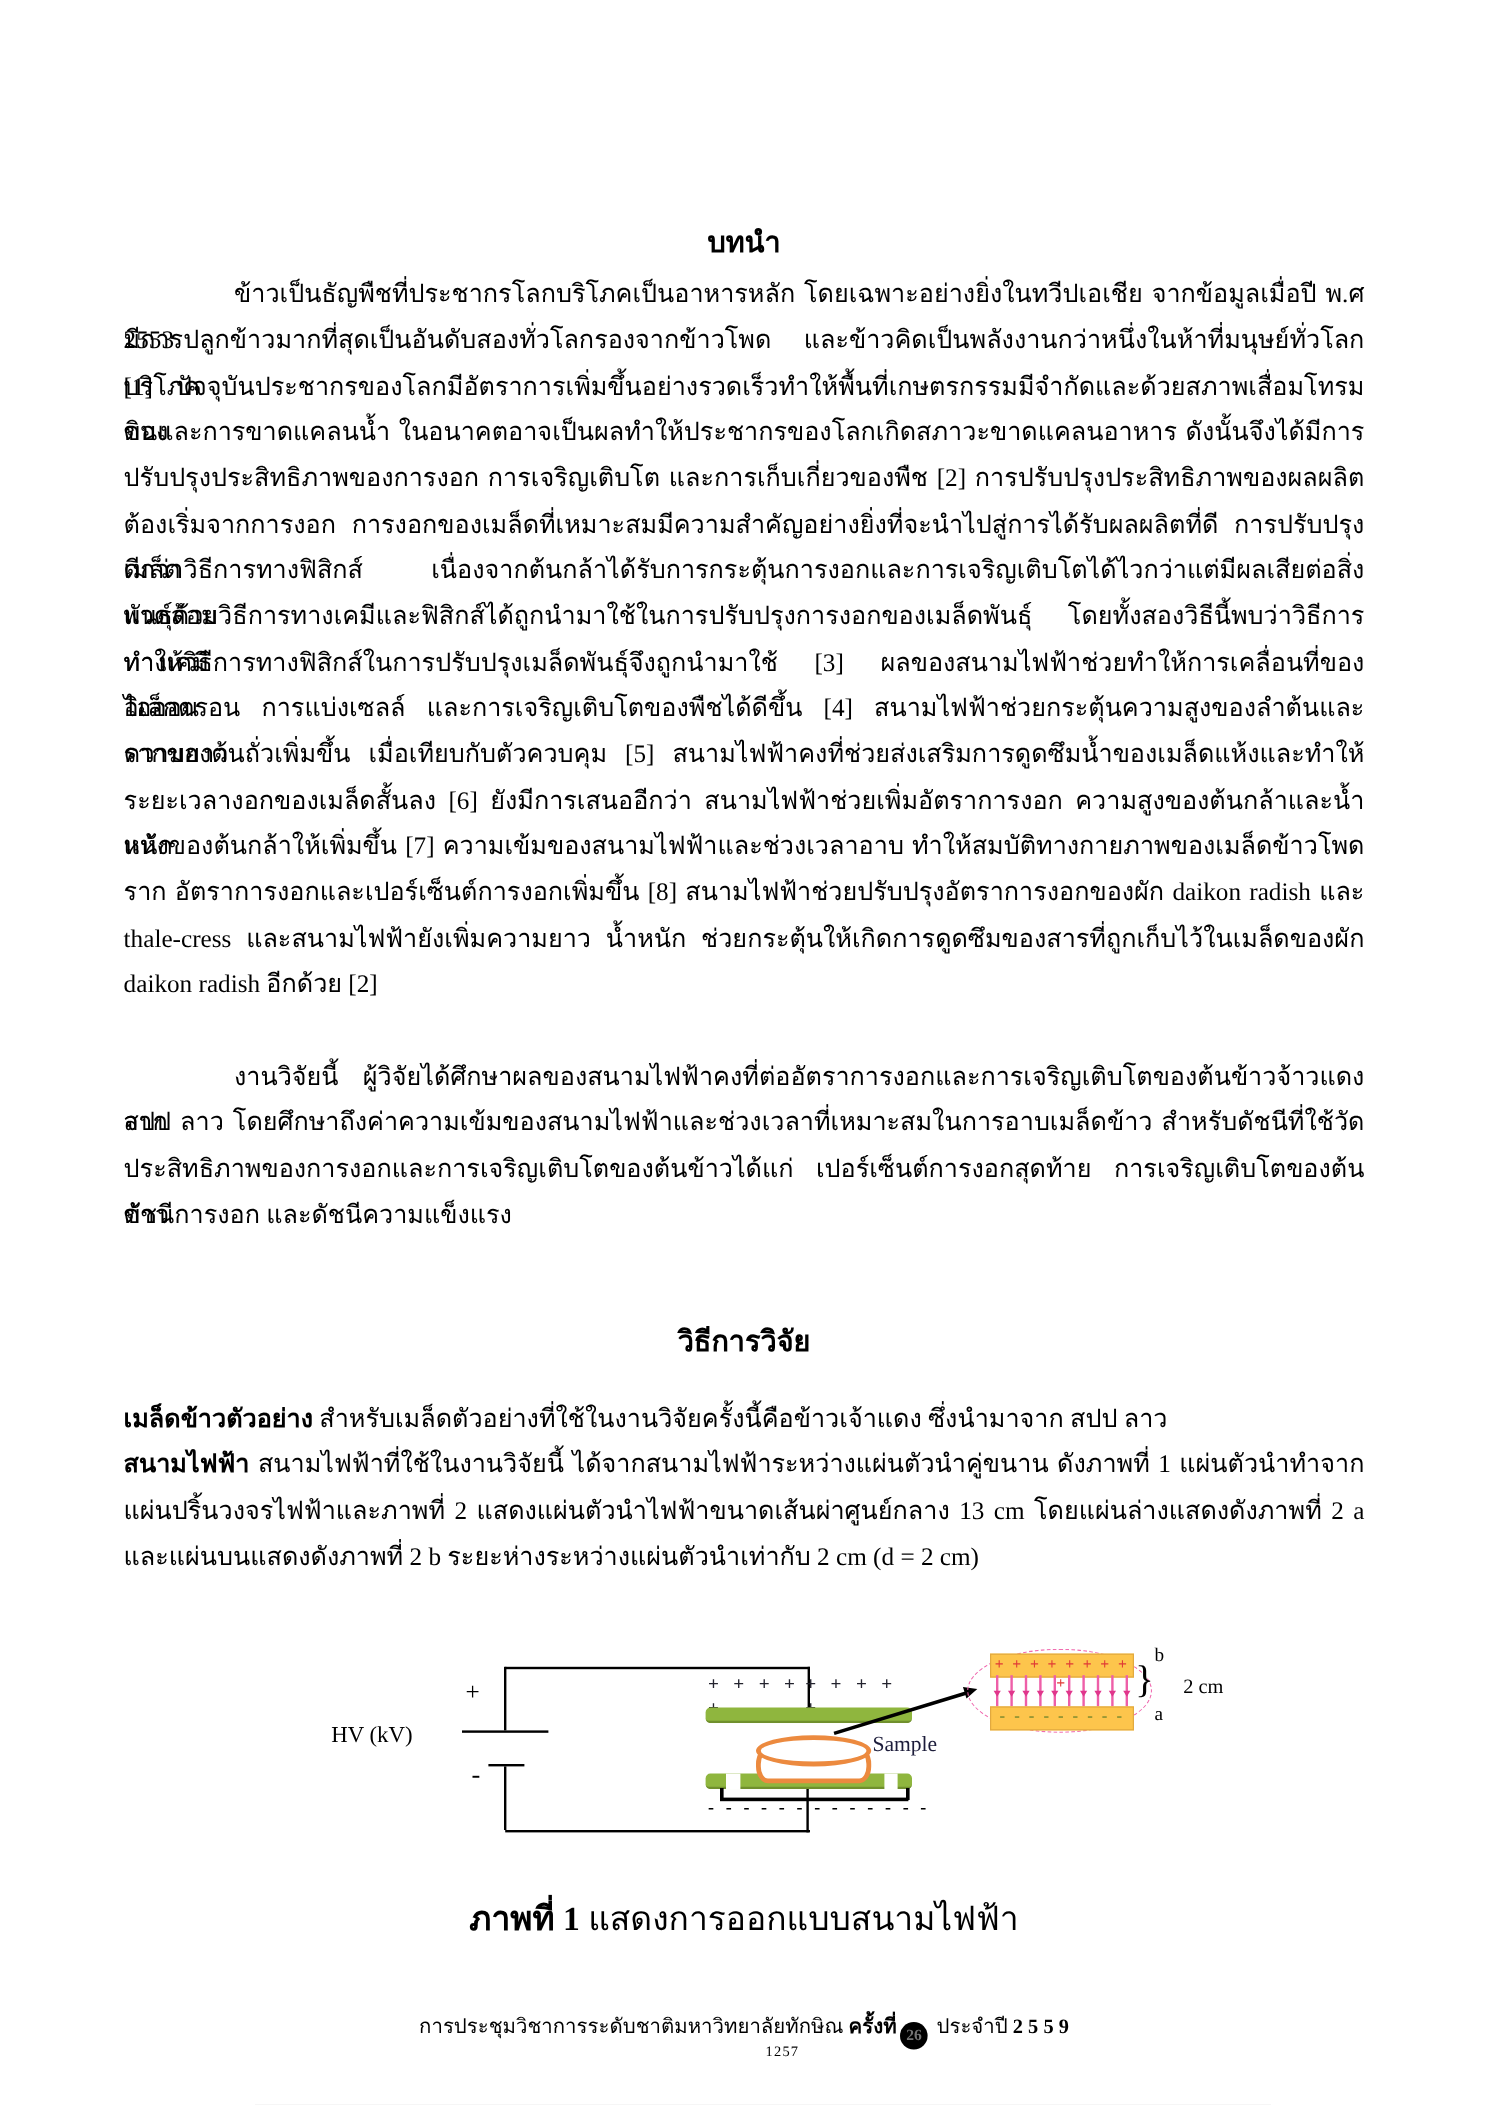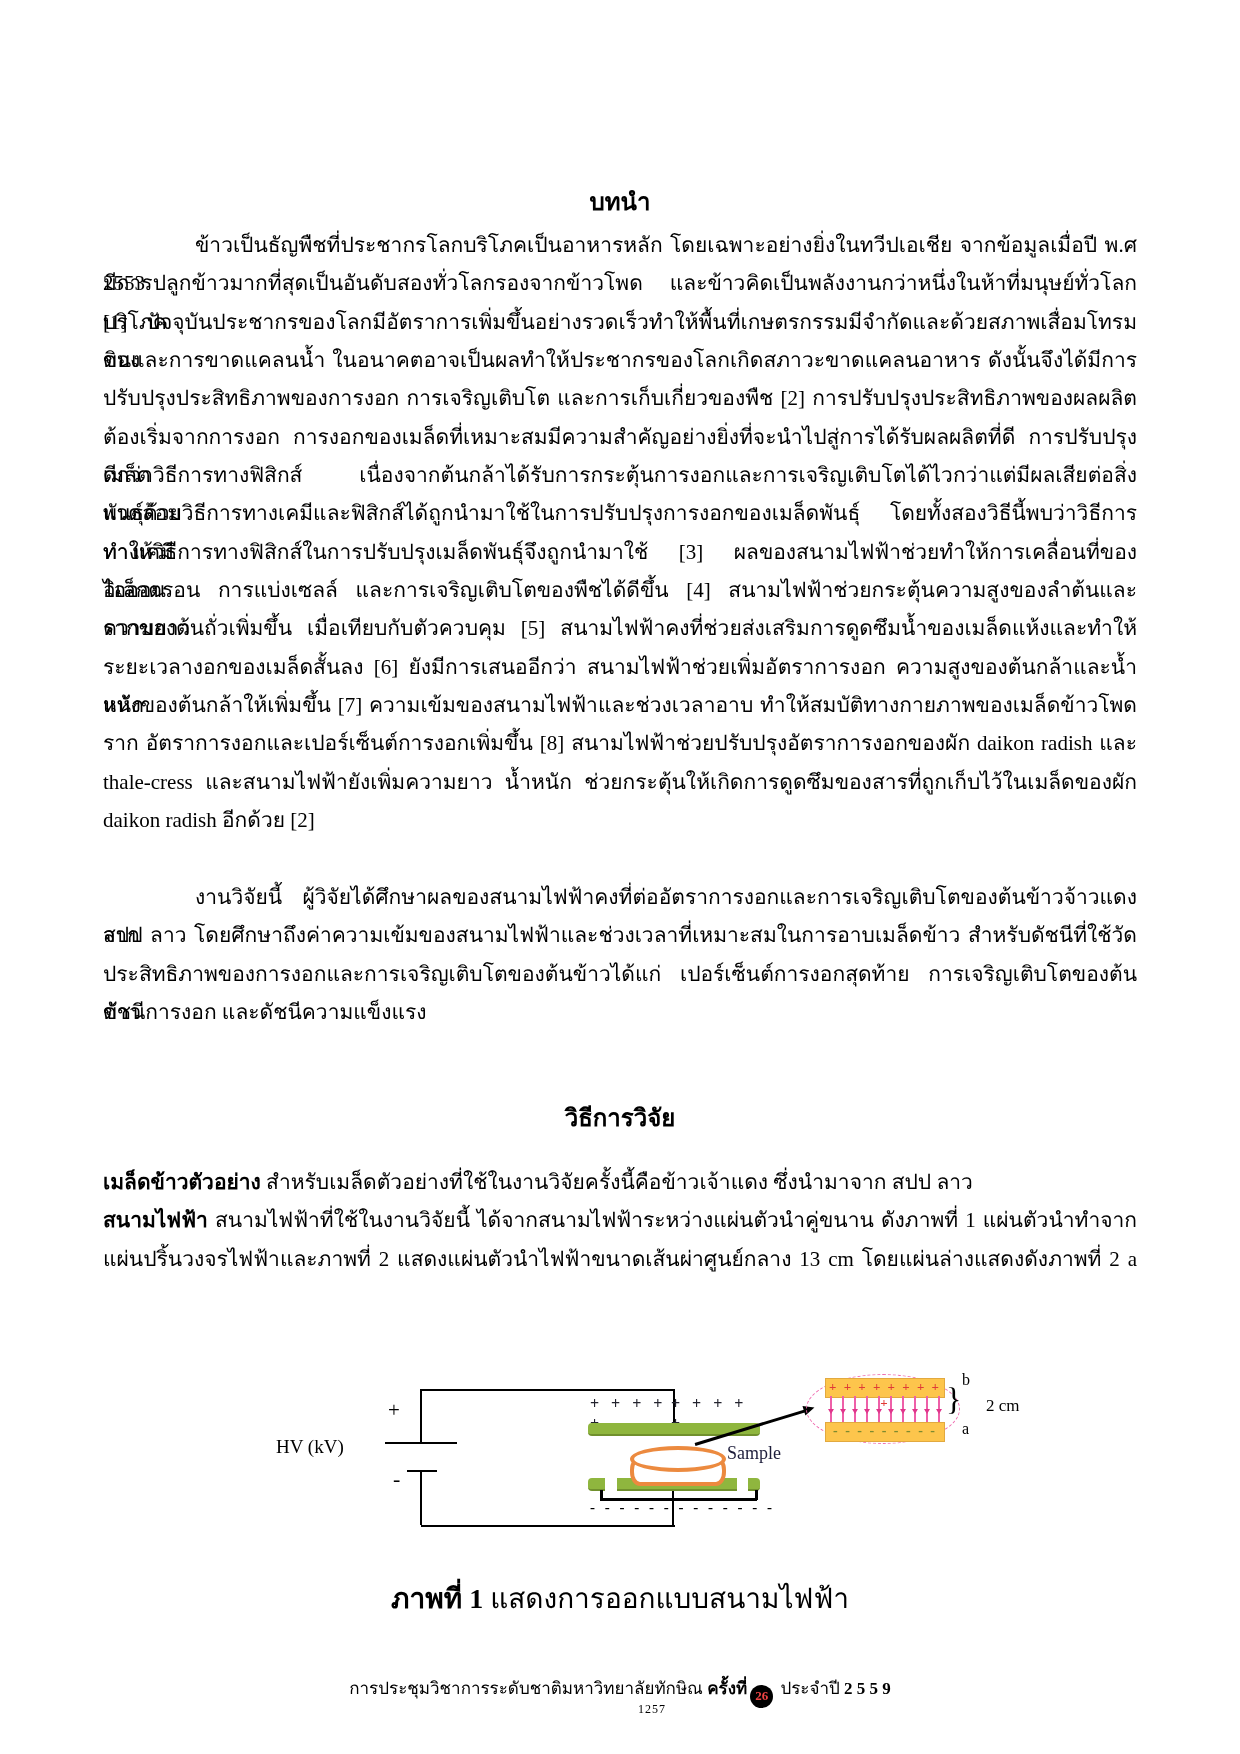--- a/index.html
+++ b/index.html
@@ -26,21 +26,21 @@
   .goldbar{position:absolute;background:#fdc54c;border:1px solid #e2a93f;
            text-align:center;line-height:16px;font-weight:bold;}
   .fieldline{position:absolute;top:26px;width:2px;height:26px;background:#ee5fa8;}
   .fieldline::after{content:"";position:absolute;bottom:5px;left:-2.5px;
            border:3.5px solid transparent;border-top:5px solid #e0368c;}
   .fringe{position:absolute;border:1.6px dashed #f06cb0;border-radius:50%;}
   .serif-sm{position:absolute;font-size:16px;}
   .cap{font-size:28px;}
   .footer-line{font-size:17px;}
   .badge{display:inline-flex;align-items:center;justify-content:center;width:23px;height:23px;
-         border-radius:50%;background:#000;color:#ef4444;font-size:13px;font-weight:bold;
+         border-radius:50%;background:#000;color:#737373;font-size:13px;font-weight:bold;
          vertical-align:-6px;margin:0 3px;}
   .pagenum{font-size:12px;letter-spacing:1px;padding-left:32px;}
 </style>
 </head>
 <body>
 
 <div class="page">
 
   <div class="center h1" style="top:182px;">บทนำ</div>
 
@@ -69,20 +69,21 @@
     <div class="ln j">ประสิทธิภาพของการงอกและการเจริญเติบโตของต้นข้าวได้แก่ เปอร์เซ็นต์การงอกสุดท้าย การเจริญเติบโตของต้นข้าว</div>
     <div class="ln end">ดัชนีการงอก และดัชนีความแข็งแรง</div>
   </div>
 
   <div class="center h1" style="top:1098px;">วิธีการวิจัย</div>
 
   <div class="block" style="top:1163px;">
     <div class="ln end"><b>เมล็ดข้าวตัวอย่าง</b><span> สำหรับเมล็ดตัวอย่างที่ใช้ในงานวิจัยครั้งนี้คือข้าวเจ้าแดง ซึ่งนำมาจาก สปป ลาว</span></div>
     <div class="ln j"><b>สนามไฟฟ้า</b><span> สนามไฟฟ้าที่ใช้ในงานวิจัยนี้ ได้จากสนามไฟฟ้าระหว่างแผ่นตัวนำคู่ขนาน ดังภาพที่ 1  แผ่นตัวนำทำจาก</span></div>
     <div class="ln j">แผ่นปริ้นวงจรไฟฟ้าและภาพที่ 2 แสดงแผ่นตัวนำไฟฟ้าขนาดเส้นผ่าศูนย์กลาง 13 cm โดยแผ่นล่างแสดงดังภาพที่ 2 a</div>
+    <div class="ln end">และแผ่นบนแสดงดังภาพที่ 2 b ระยะห่างระหว่างแผ่นตัวนำเท่ากับ 2 cm (d = 2 cm)</div>
   </div>
 
   <div class="fig">
 
     <div class="wire" style="left:421px;top:19px;width:254px;height:2px;"></div>
     <div class="wire" style="left:420px;top:19px;width:2px;height:53px;"></div>
     <div class="wire" style="left:385px;top:72px;width:72px;height:2px;"></div>
     <div class="wire" style="left:407px;top:100px;width:30px;height:2px;"></div>
     <div class="wire" style="left:420px;top:102px;width:2px;height:53px;"></div>
     <div class="wire" style="left:421px;top:155px;width:254px;height:2px;"></div>

